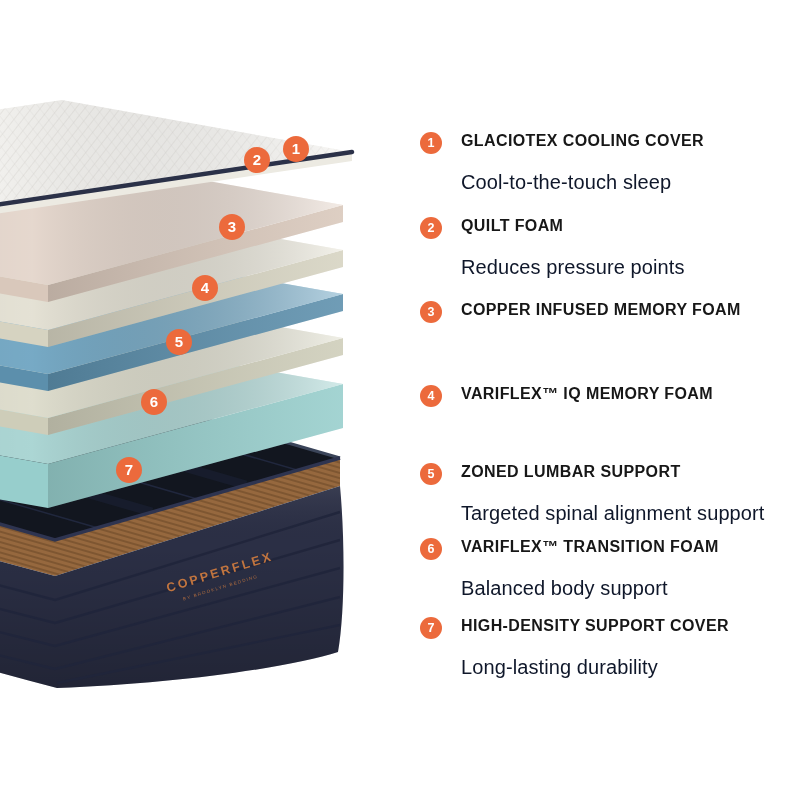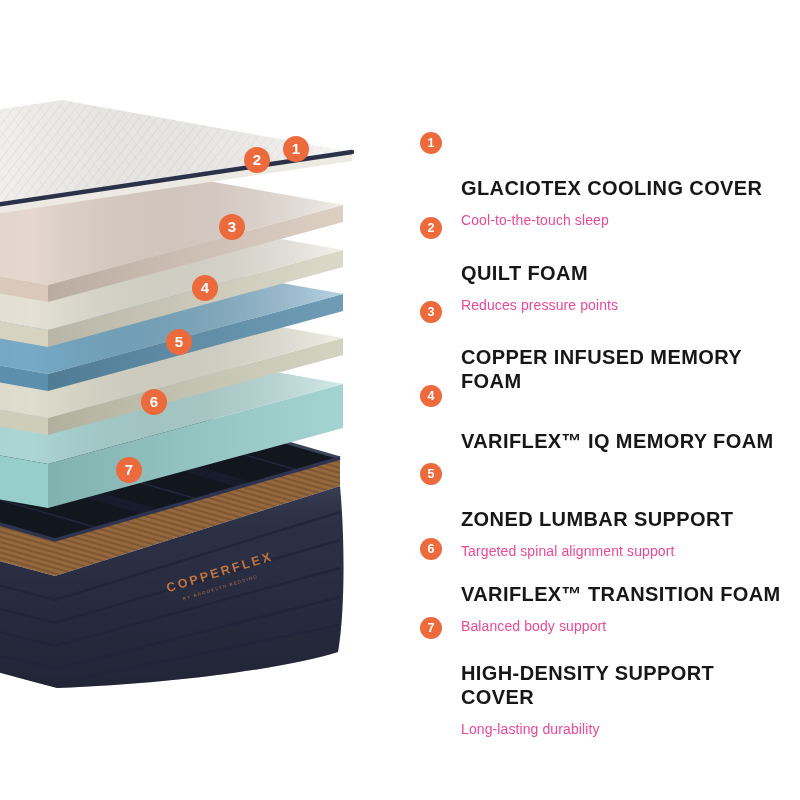--- a/index.html
+++ b/index.html
@@ -5,22 +5,22 @@
   html,body{margin:0;padding:0;background:#fff;}
   body{width:800px;height:800px;font-family:"Liberation Sans","DejaVu Sans",sans-serif;-webkit-font-smoothing:antialiased;}
   .stage{position:relative;width:800px;height:800px;overflow:hidden;background:#fff;}
   .diagram-svg{position:absolute;left:0;top:0;}
   .list{position:absolute;left:420px;top:0;width:372px;}
   .item{position:absolute;left:0;display:flex;align-items:flex-start;width:372px;}
   .badge{width:22px;height:22px;border-radius:50%;background:#EC6A3C;color:#fff;
          font-weight:700;font-size:12.5px;display:flex;align-items:center;justify-content:center;
          flex:0 0 22px;margin-right:19px;margin-top:1px;}
   .txt{flex:1 1 auto;}
-  .t{font-weight:700;font-size:20px;color:#171717;letter-spacing:.4px;line-height:1.2;margin-top:45px;}
-  .d{font-size:14px;color:#ec4899;margin-top:12px;letter-spacing:.1px;line-height:1.25;}
+  .t{font-weight:700;font-size:16px;color:#171717;letter-spacing:.4px;line-height:1.2;}
+  .d{font-size:20px;color:#0f172a;margin-top:20px;letter-spacing:.1px;line-height:1.25;}
   .marker-num{font-weight:700;font-size:15px;fill:#fff;text-anchor:middle;}
   .logo-text{font-weight:700;font-size:12.5px;letter-spacing:2.6px;text-anchor:middle;}
   .logo-sub{font-size:4.5px;letter-spacing:1.3px;text-anchor:middle;opacity:.85;}
 </style>
 </head>
 <body>
 
 <div class="stage">
 
   <svg class="diagram-svg" width="420" height="800" viewBox="0 0 420 800">

